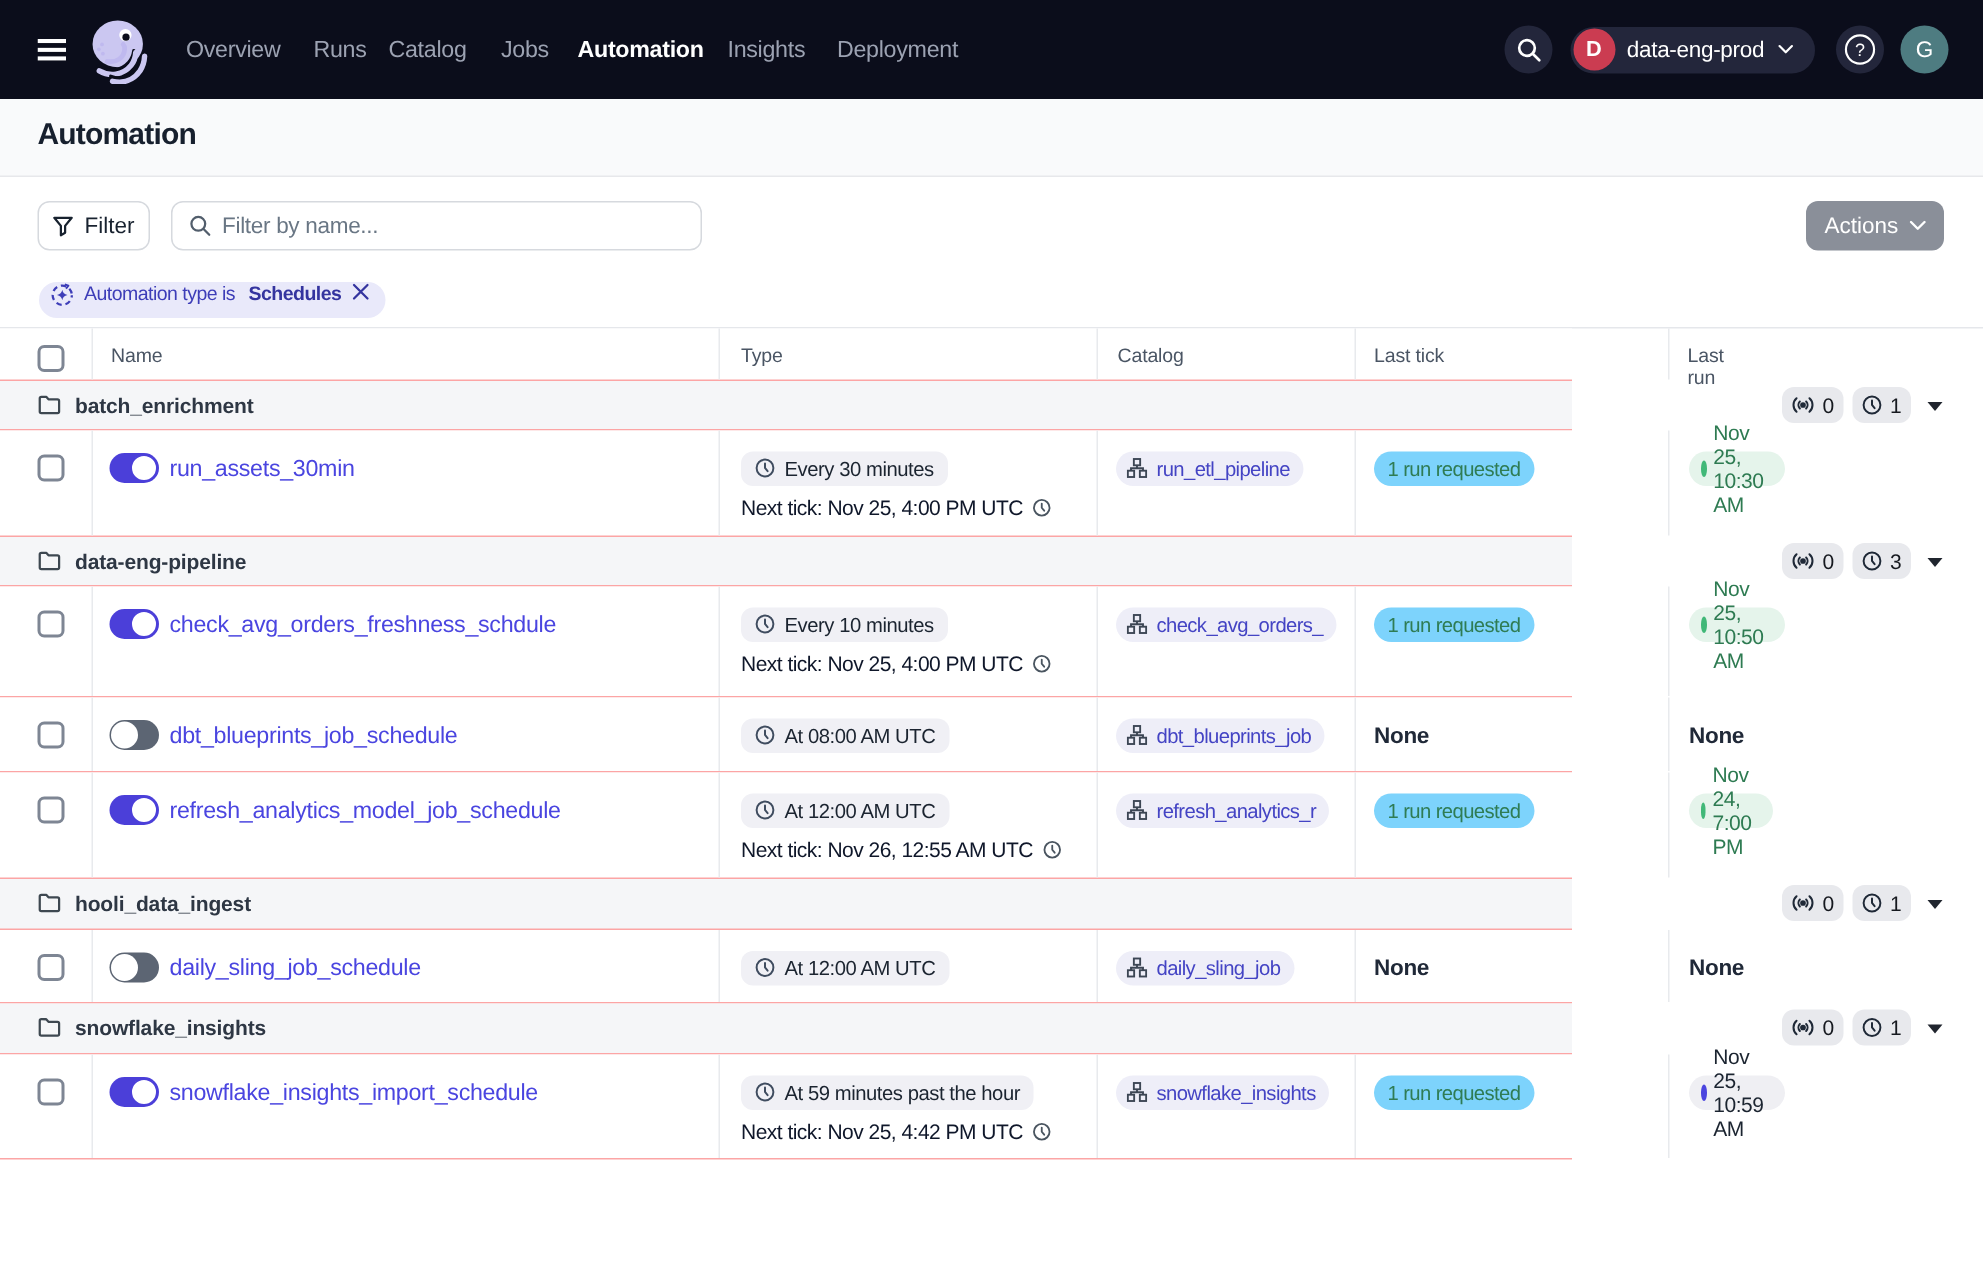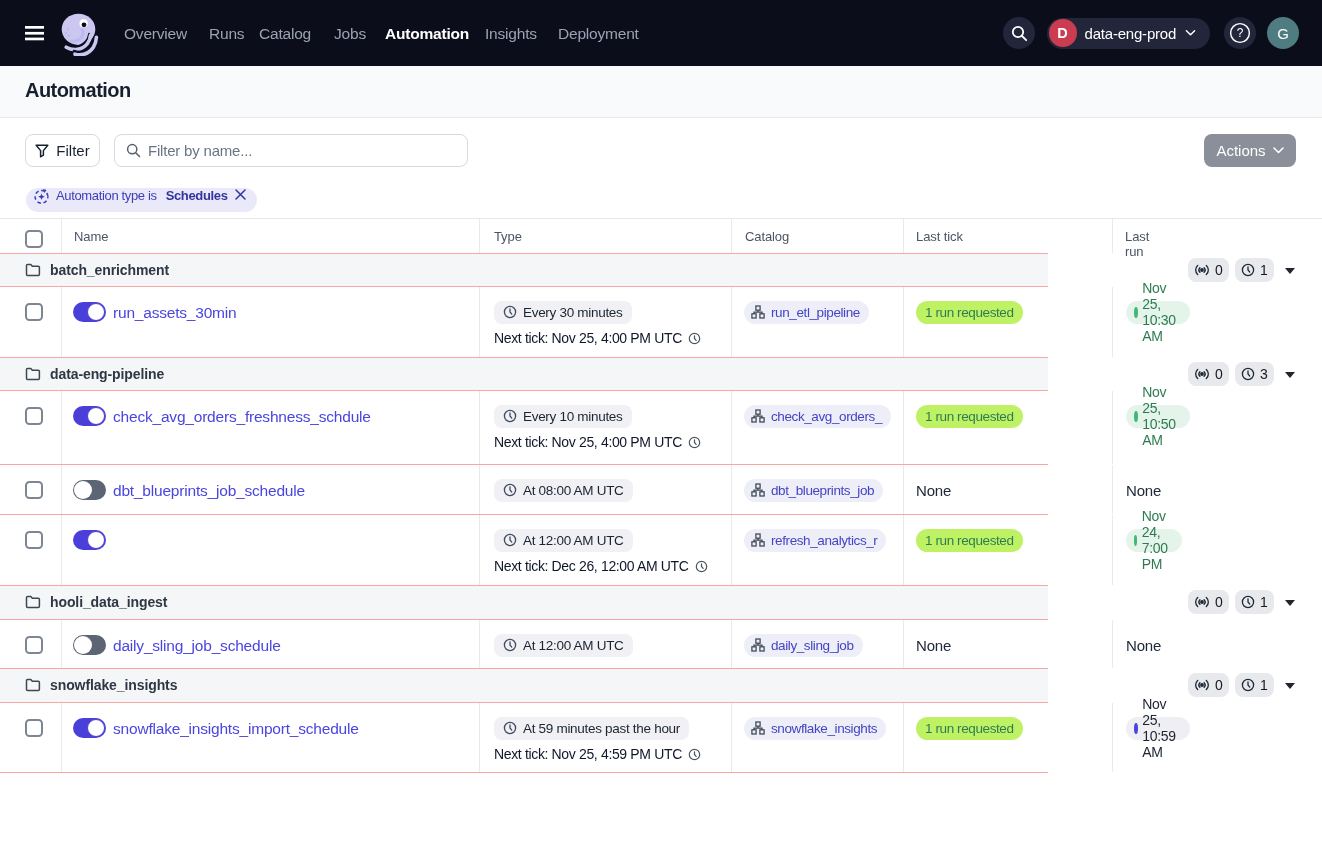--- a/index.html
+++ b/index.html
@@ -42,27 +42,27 @@
 .grow .gname { position:absolute; left:50px; top:8px; font-size:14px; font-weight:700; color:#2E3744; letter-spacing:-0.1px;}
 .cb { position:absolute; left:25px; width:18px; height:18px; border:2px solid #7E8694; border-radius:4.5px; background:#fff; }
 .toggle { position:absolute; left:73px; width:33px; height:20px; border-radius:10px; }
 .toggle .knob { position:absolute; top:1px; width:18px; height:18px; border-radius:50%; background:#fff; }
 .toggle.on { background:#4B3FD9; } .toggle.on .knob { right:1px; border:1px solid #4B3FD9;}
 .toggle.off { background:#5C6573; } .toggle.off .knob { left:1px; }
 .nlink { position:absolute; left:113px; font-size:15.5px; color:#4A45E0; letter-spacing:-0.2px; }
 .chip { position:absolute; height:23px; border-radius:8px; display:flex; align-items:center; font-size:14px; letter-spacing:-0.25px;justify-content:space-between; }
 .tychip { left:494px; background:#F0F0F5; color:#1B2430; padding:0 9px; gap:6px; font-size:13.5px; letter-spacing:-0.3px; }
 .tgchip { left:744px; background:#EEEEF8; color:#4444C4; padding:0 9px 0 7px; gap:6px; border-radius:11.5px; font-size:13.5px; letter-spacing:-0.4px;}
-.tkchip { left:916px; background:#bef264; color:#2F7C54; padding:0 9px; border-radius:11.5px; font-size:13.5px; letter-spacing:-0.4px; }
+.tkchip { left:916px; background:#7dd3fc; color:#2F7C54; padding:0 9px; border-radius:11.5px; font-size:13.5px; letter-spacing:-0.4px; }
 .runchip { left:1126px; background:#E5F4EB; padding:0 7px 0 7.5px; gap:4.5px; border-radius:11.5px; font-size:14px; letter-spacing:-0.3px; color:#2E7B52;}
 .runchip .dot { width:11px; height:11px; border-radius:50%; background:#41B878; }
 .runchip.grey { background:#EFEFF3; color:#1B2430; }
 .runchip.grey .dot { background:#4B45DF; }
 .ntick { position:absolute; left:494px; font-size:14px; color:#0f172a; letter-spacing:-0.35px; display:flex; align-items:center; gap:6px;}
-.none { position:absolute; font-size:15px; color:#202938; letter-spacing:-0.2px;}
+.none { position:absolute; font-size:15px; color:#202938; letter-spacing:-0.2px;font-weight:bold;}
 .gchip { position:absolute; height:24px; border-radius:8px; background:#E8E9ED; display:flex; align-items:center; color:#16191F; font-size:14px; padding:0 6px; gap:5px; top:4px;}
 .caret { position:absolute; left:1285px; top:14px; width:0; height:0; border-left:5px solid transparent; border-right:5px solid transparent; border-top:6px solid #20252E; }
 </style>
 </head>
 <body>
 
 <div id="nav">
   <svg class="abs" style="left:25px;top:26px" width="19" height="15" viewBox="0 0 19 15">
       <rect y="0" width="19" height="2.7" fill="#fff"></rect>
       <rect y="5.9" width="19" height="2.7" fill="#fff"></rect>
@@ -336,29 +336,30 @@
         <i class="v1"></i>
         <i class="v2"></i>
         <i class="v3"></i>
         <i class="v4"></i>
         <i class="v5"></i>
       </div>
       <div class="cb" style="top:16px"></div>
       <div class="toggle on" style="top:15px">
         <div class="knob"></div>
       </div>
+      <span class="nlink" style="top:16.5px">refresh_analytics_model_job_schedule</span>
       <div class="chip tychip" style="top:13.5px">
         <svg width="14" height="14" viewBox="0 0 16 16">
           <circle cx="8" cy="8" r="6.4" stroke="#3F4C5F" stroke-width="1.5" fill="none"></circle>
           <path d="M8 4.6 V8 L10 10.4" stroke="#3F4C5F" stroke-width="1.5" fill="none" stroke-linecap="round"></path>
         </svg>
         <span>At 12:00 AM UTC</span>
       </div>
       <div class="ntick" style="top:43px">
-        <span>Next tick: Dec 26, 12:00 AM UTC</span>
+        <span>Next tick: Nov 26, 12:55 AM UTC</span>
         <svg width="13" height="13" viewBox="0 0 16 16">
           <circle cx="8" cy="8" r="6.4" stroke="#4A5560" stroke-width="1.5" fill="none"></circle>
           <path d="M8 4.6 V8 L10 10.4" stroke="#4A5560" stroke-width="1.5" fill="none" stroke-linecap="round"></path>
         </svg>
       </div>
       <div class="chip tgchip" style="top:13.5px">
         <svg width="14" height="14" viewBox="0 0 14 14">
           <rect x="4.9" y="1" width="4.2" height="4.2" stroke="#3C4654" stroke-width="1.25" fill="none"></rect>
           <rect x="0.9" y="8.8" width="4.2" height="4.2" stroke="#3C4654" stroke-width="1.25" fill="none"></rect>
           <rect x="8.9" y="8.8" width="4.2" height="4.2" stroke="#3C4654" stroke-width="1.25" fill="none"></rect>
@@ -468,21 +469,21 @@
       </div>
       <span class="nlink" style="top:16.5px">snowflake_insights_import_schedule</span>
       <div class="chip tychip" style="top:13.5px">
         <svg width="14" height="14" viewBox="0 0 16 16">
           <circle cx="8" cy="8" r="6.4" stroke="#3F4C5F" stroke-width="1.5" fill="none"></circle>
           <path d="M8 4.6 V8 L10 10.4" stroke="#3F4C5F" stroke-width="1.5" fill="none" stroke-linecap="round"></path>
         </svg>
         <span>At 59 minutes past the hour</span>
       </div>
       <div class="ntick" style="top:43px">
-        <span>Next tick: Nov 25, 4:59 PM UTC</span>
+        <span>Next tick: Nov 25, 4:42 PM UTC</span>
         <svg width="13" height="13" viewBox="0 0 16 16">
           <circle cx="8" cy="8" r="6.4" stroke="#4A5560" stroke-width="1.5" fill="none"></circle>
           <path d="M8 4.6 V8 L10 10.4" stroke="#4A5560" stroke-width="1.5" fill="none" stroke-linecap="round"></path>
         </svg>
       </div>
       <div class="chip tgchip" style="top:13.5px">
         <svg width="14" height="14" viewBox="0 0 14 14">
           <rect x="4.9" y="1" width="4.2" height="4.2" stroke="#3C4654" stroke-width="1.25" fill="none"></rect>
           <rect x="0.9" y="8.8" width="4.2" height="4.2" stroke="#3C4654" stroke-width="1.25" fill="none"></rect>
           <rect x="8.9" y="8.8" width="4.2" height="4.2" stroke="#3C4654" stroke-width="1.25" fill="none"></rect>

